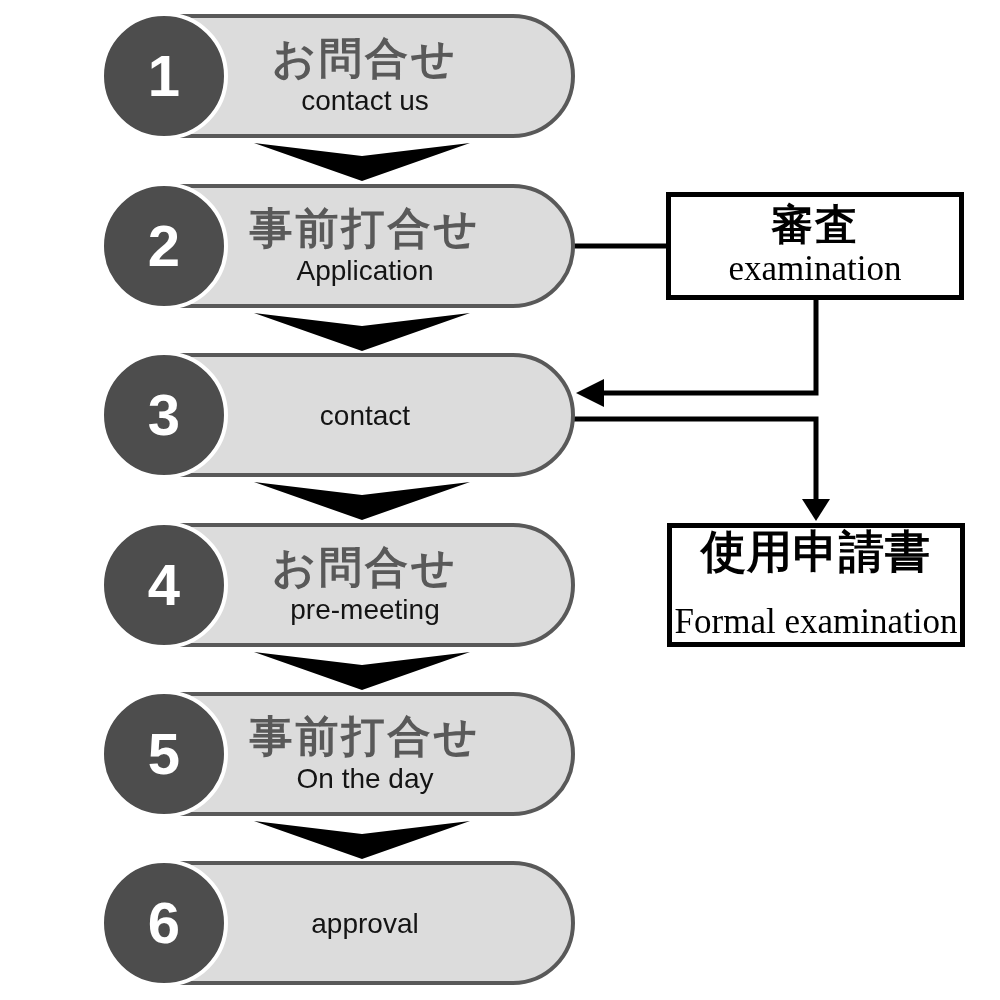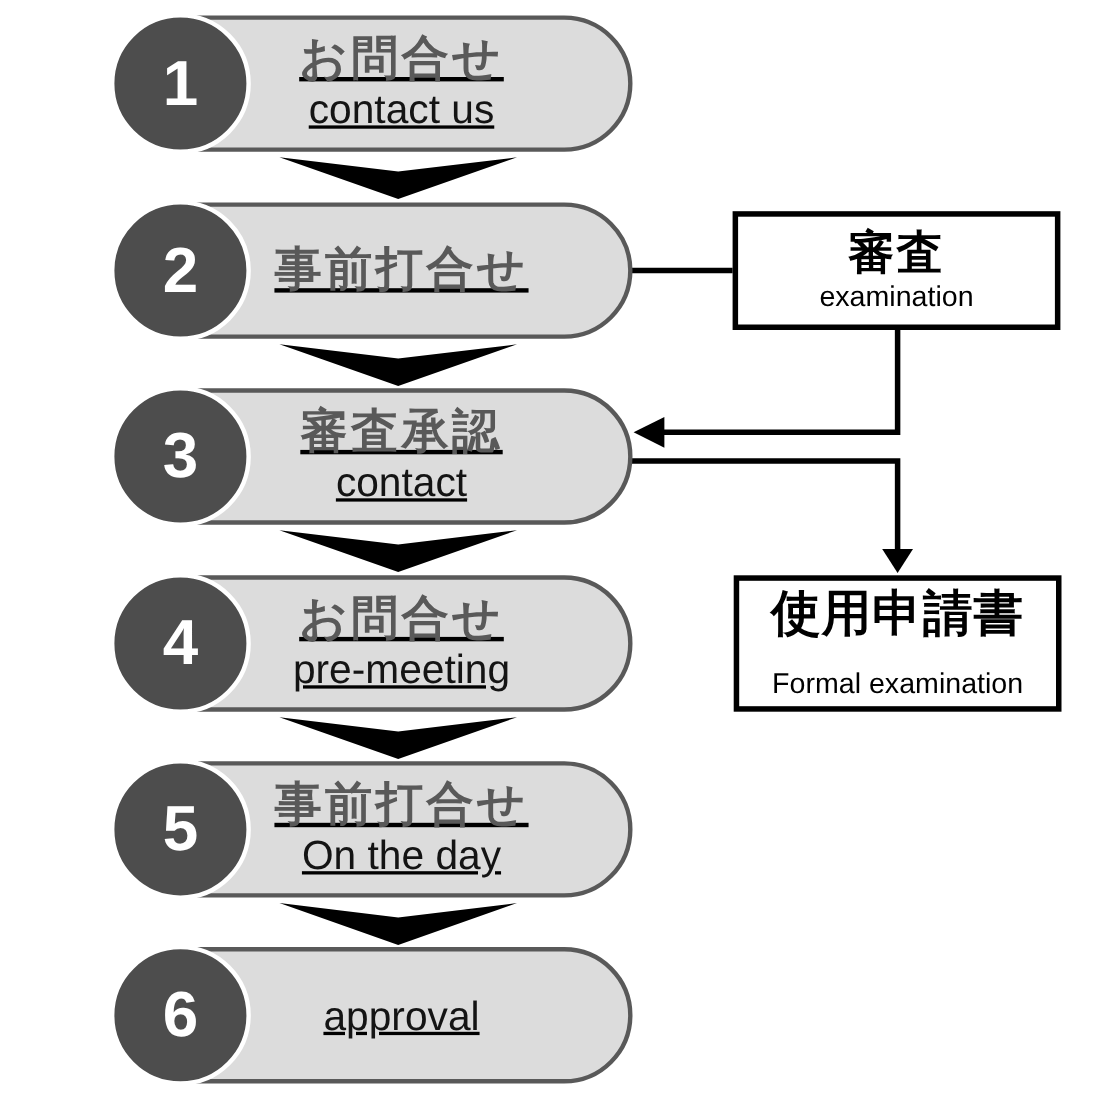--- a/index.html
+++ b/index.html
@@ -27,21 +27,20 @@
   .step{position:absolute;left:0;width:600px;height:124px;}
   .pill{
     position:absolute;left:103px;top:0;
     width:472px;height:124px;
     background:var(--pill-fill);
     border:4px solid var(--pill-border);
     border-radius:62px;
     display:flex;flex-direction:column;
     align-items:center;justify-content:center;
     padding-left:52px;
-    text-decoration:underline;
   }
   .num-circle{
     position:absolute;left:100px;top:-2px;
     width:128px;height:128px;
     background:var(--circle-fill);
     border:4px solid #ffffff;
     border-radius:50%;
     display:flex;align-items:center;justify-content:center;
   }
   .num{
@@ -49,42 +48,42 @@
     font-size:58px;font-weight:700;line-height:1;
   }
   .title-ja{
     color:var(--title-ja-text);
     font-size:43px;font-weight:700;
     letter-spacing:3px;line-height:1.1;
     white-space:nowrap;
   }
   .title-en{
     color:var(--title-en-text);
-    font-size:37px;font-weight:400;
+    font-size:28px;font-weight:400;
     line-height:1.15;margin-top:2px;
     white-space:nowrap;
   }
 
   
   .side-box{
     position:absolute;
     background:var(--box-fill);
     border:5px solid var(--box-border);
     display:flex;flex-direction:column;
-    align-items:center;justify-content:center;
+    align-items:center;justify-content:center;font-family:Liberation Serif, serif;
   }
   .box-exam{left:666px;top:192px;width:298px;height:108px;}
   .box-formal{left:667px;top:523px;width:298px;height:124px;gap:24px;}
   .box-title-ja{
     color:#000;font-weight:800;line-height:1.1;white-space:nowrap;
   }
   .box-exam .box-title-ja{font-size:42px;letter-spacing:2px;}
   .box-formal .box-title-ja{font-size:45px;letter-spacing:1px;}
   .box-title-en{
-    color:#000;font-size:26px;font-weight:400;line-height:1.15;
+    color:#000;font-size:35px;font-weight:400;line-height:1.15;
     margin-top:1px;white-space:nowrap;
   }
 
   
   svg.overlay{
     position:absolute;left:0;top:0;width:1000px;height:1000px;
     pointer-events:none;
   }
   svg.overlay .chev{fill:var(--connector);}
   svg.overlay .wire{stroke:var(--connector);stroke-width:5;fill:none;}
@@ -118,29 +117,29 @@
       <div class="title-en">contact us</div>
     </div>
     <div class="num-circle">
       <span class="num">1</span>
     </div>
   </div>
 
   <div class="step" style="top:184px">
     <div class="pill">
       <div class="title-ja">事前打合せ</div>
+      <div class="title-en">Application</div>
     </div>
     <div class="num-circle">
       <span class="num">2</span>
     </div>
   </div>
 
   <div class="step" style="top:353px">
     <div class="pill">
-      <div class="title-ja">審査承認</div>
       <div class="title-en">contact</div>
     </div>
     <div class="num-circle">
       <span class="num">3</span>
     </div>
   </div>
 
   <div class="step" style="top:523px">
     <div class="pill">
       <div class="title-ja">お問合せ</div>

